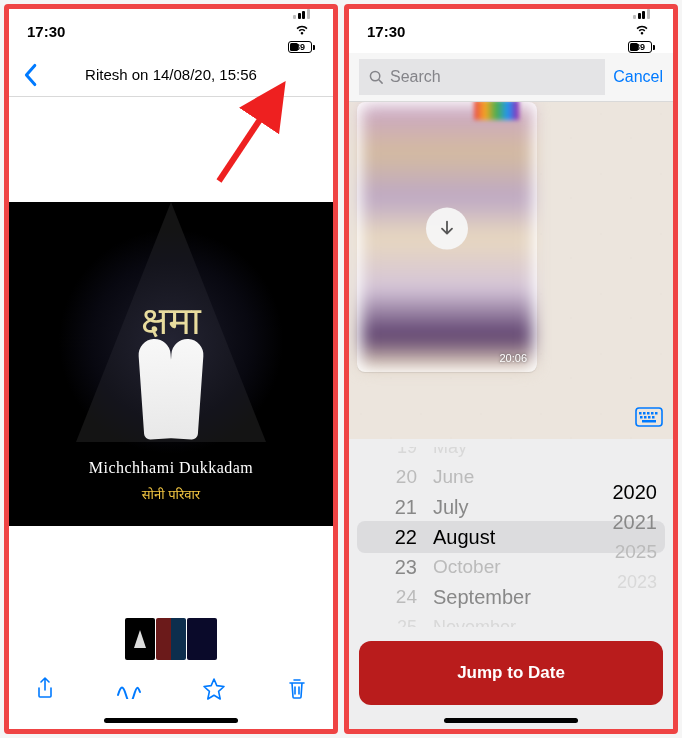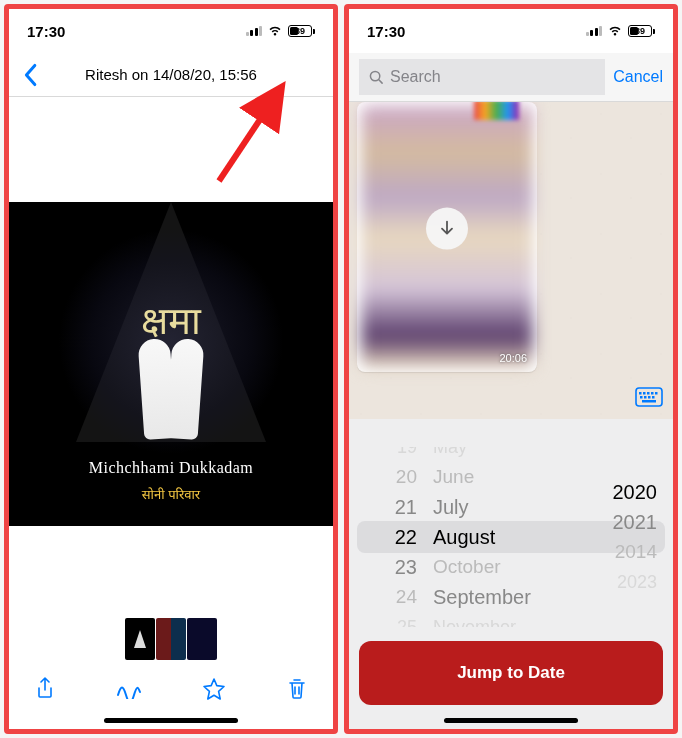--- a/index.html
+++ b/index.html
@@ -2,21 +2,21 @@
 <html><head>
   <meta charset="utf-8">
   <style>
     * { margin: 0; padding: 0; box-sizing: border-box; font-family: -apple-system, BlinkMacSystemFont, "Helvetica Neue", sans-serif; }
     body { background: #f5f5f5; display: flex; gap: 6px; padding: 4px; }
     .phone { width: 335px; height: 730px; background: #fff; border-radius: 4px; border: 5px solid #ef4444; position: relative; overflow: hidden; display: flex; flex-direction: column; }
     
     
     .status-bar { height: 44px; display: flex; align-items: center; justify-content: space-between; padding: 0 18px; font-size: 15px; font-weight: 600; }
     .status-left { }
-    .status-right { display: flex; align-items: center; gap: 5px; }
+    .status-right { display: flex; align-items: center; gap: 5px; flex-direction: column; }
     .signal { display: flex; align-items: flex-end; gap: 1.5px; }
     .signal-bar { width: 3px; background: #000; border-radius: 1px; }
     .signal-bar.dim { background: #bbb; }
     .sb1 { height: 4px; } .sb2 { height: 6px; } .sb3 { height: 8px; } .sb4 { height: 10px; }
     .wifi-icon svg { display: block; }
     .battery { display: flex; align-items: center; font-size: 10px; font-weight: 700; }
     .battery-body { width: 24px; height: 12px; border: 1px solid #000; border-radius: 3px; position: relative; display: flex; align-items: center; justify-content: center; }
     .battery-tip { width: 2px; height: 5px; background: #000; border-radius: 0 1px 1px 0; margin-left: 1px; }
     .battery-fill { position: absolute; left: 1px; top: 1px; bottom: 1px; width: 38%; background: #000; border-radius: 1.5px; }
     .battery-text { position: relative; z-index: 2; font-size: 9px; }
@@ -68,21 +68,21 @@
     .chat-wallpaper { position: absolute; inset: 0; opacity: 0.35; background-image: radial-gradient(circle at 20% 20%, rgba(0,0,0,0.03) 1px, transparent 1px), radial-gradient(circle at 70% 60%, rgba(0,0,0,0.03) 1px, transparent 1px); background-size: 60px 60px; }
     .message-bubble { position: absolute; top: 0; left: 8px; width: 180px; height: 270px; background: #fff; border-radius: 8px; padding: 4px; box-shadow: 0 1px 1px rgba(0,0,0,0.1); }
     .msg-img { width: 100%; height: 100%; border-radius: 6px; background: linear-gradient(180deg, #c9a5c5 0%, #d4bb9f 18%, #bda8c5 35%, #e8d8bf 50%, #d4c4d8 70%, #5a3d6b 88%, #e8d8bf 100%); filter: blur(8px); position: relative; }
     .rainbow { position: absolute; top: -2px; right: 18px; width: 45px; height: 20px; background: linear-gradient(90deg, #e94b4b, #f5a623, #4caf50, #2196f3, #9c27b0); filter: blur(2px); z-index: 2; }
     .download-circle { position: absolute; top: 50%; left: 50%; transform: translate(-50%, -70%); width: 42px; height: 42px; background: rgba(245,245,245,0.95); border-radius: 50%; display: flex; align-items: center; justify-content: center; z-index: 3; }
     .msg-time { position: absolute; bottom: 8px; right: 10px; color: #fff; font-size: 11px; z-index: 3; text-shadow: 0 0 3px rgba(0,0,0,0.6); }
     
     .keyboard-toggle { position: absolute; bottom: 8px; right: 10px; color: #007AFF; }
     
     
-    .date-picker-section { background: #eeeeef; padding-top: 28px; }
+    .date-picker-section { background: #eeeeef; padding-top: 8px; }
     .picker-area { height: 180px; position: relative; overflow: hidden; }
     .picker-highlight { position: absolute; top: 50%; transform: translateY(-50%); left: 8px; right: 8px; height: 32px; background: #dcdcde; border-radius: 8px; }
     .picker-cols { position: absolute; inset: 0; display: flex; }
     .picker-col { height: 100%; display: flex; flex-direction: column; align-items: flex-start; justify-content: flex-start; position: relative; }
     .picker-col.days { width: 78px; align-items: flex-end; padding-right: 10px; }
     .picker-col.months { flex: 1; padding-left: 6px; }
     .picker-col.years { width: 90px; align-items: flex-end; padding-right: 16px; }
     .picker-item { height: 30px; line-height: 30px; font-size: 20px; color: #000; }
     .picker-item.dim1 { color: #888; }
     .picker-item.dim2 { color: #bbb; font-size: 19px; }
@@ -274,21 +274,21 @@
             <div class="picker-item">August</div>
             <div class="picker-item dim2">October</div>
             <div class="picker-item dim1">September</div>
             <div class="picker-item dim3">November</div>
           </div>
         </div>
         <div class="picker-col years">
           <div class="picker-stack">
             <div class="picker-item">2020</div>
             <div class="picker-item dim1">2021</div>
-            <div class="picker-item dim2">2014</div>
+            <div class="picker-item dim2">2025</div>
             <div class="picker-item dim3">2023</div>
           </div>
         </div>
       </div>
     </div>
 
     <div class="jump-btn-wrap">
       <button class="jump-btn">Jump to Date</button>
     </div>
     <div class="home-indicator"></div>

